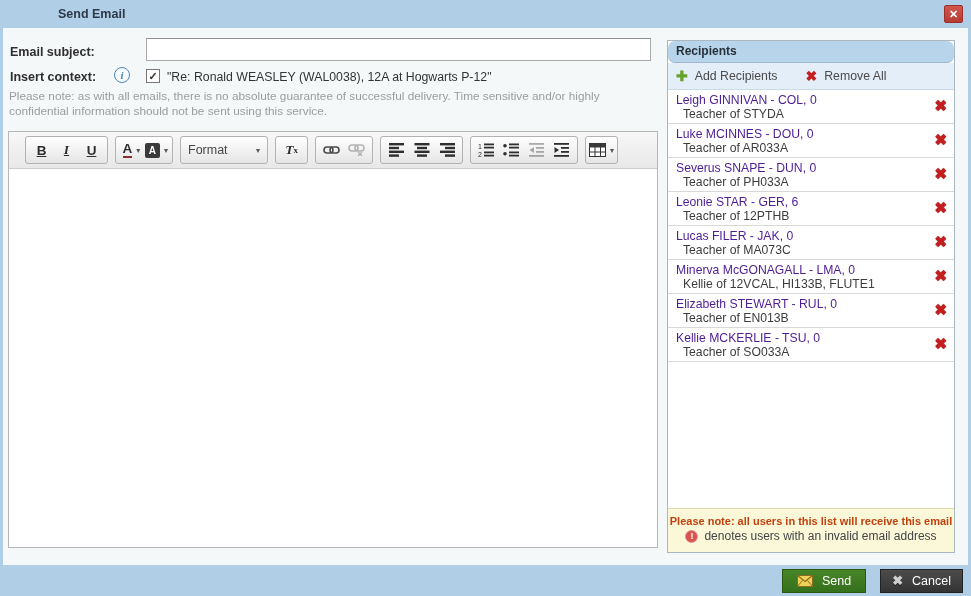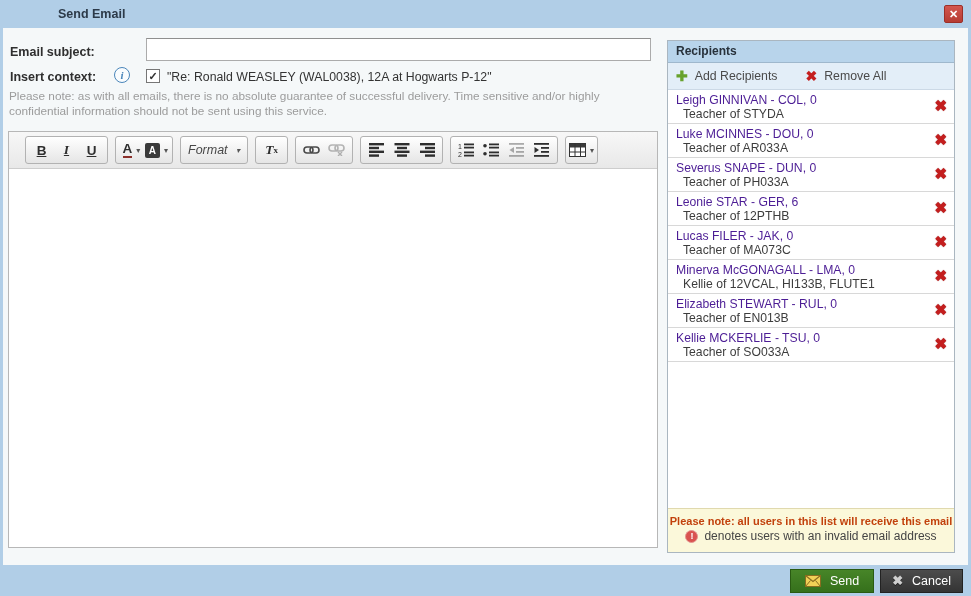--- a/index.html
+++ b/index.html
@@ -42,32 +42,32 @@
   .tbtn { min-width:25px; height:24px; display:flex; align-items:center; justify-content:center;
     color:#2e2e2e; font-size:13.5px; cursor:pointer; }
   .tbtn.disabled { opacity:.38; cursor:default; }
   .glyph-b { font-weight:bold; text-decoration:underline; }
   .glyph-i { font-family:"Liberation Serif", serif; font-style:italic; font-weight:bold; text-decoration:underline; }
   .glyph-u { font-weight:bold; text-decoration:underline; }
   .glyph-a { font-weight:bold; border-bottom:2px solid #8b2f2a; line-height:1.05; }
   .abox { width:15px; height:15px; background:#3a3a3a; border-radius:2px; color:#fff; font-size:10px; font-weight:bold;
     display:flex; align-items:center; justify-content:center; }
   .caret { font-size:8px; color:#555; margin-left:4px; }
-  .combo { width:68px; padding:0 7px; justify-content:flex-start; cursor:pointer;font-style:italic; }
+  .combo { width:88px; padding:0 7px; justify-content:flex-start; cursor:pointer; }
   .combo .combo-label { font-size:12.5px; color:#474747; }
   .combo .caret { margin-left:auto; }
   .glyph-tx { font-family:"Liberation Serif", serif; font-style:italic; font-weight:bold; }
   .glyph-tx sub { font-size:9px; font-style:normal; }
   .ed-body { flex:1; background:#fff; font-size:13px; color:#333; padding:6px; outline:none; }
 
   
   .rec-panel { position:absolute; left:664px; top:12px; width:288px; height:513px;
     border:1px solid #aab6c0; background:#fff; display:flex; flex-direction:column; }
   .rec-header { flex:0 0 22px; background:#b8d4eb; border-bottom:1px solid #9fb8cd;
-    font-size:12px; font-weight:bold; color:#27313b; line-height:21px; padding-left:8px; }
+    font-size:12px; font-weight:bold; color:#27313b; line-height:21px; padding-left:8px;border-radius:7px; }
   .rec-toolbar { flex:0 0 27px; background:#e3eef8; border-bottom:1px solid #ccd9e6;
     display:flex; align-items:center; padding-left:8px; gap:28px; }
   .rec-tool { display:flex; align-items:center; gap:7px; font-size:12.3px; color:#4a4a4a; cursor:pointer; }
   .plus-icon { color:#67a22c; font-size:14px; font-weight:bold; line-height:1; }
   .x-icon { color:#c41e1e; font-size:14px; font-weight:bold; line-height:1; }
   .rec-list { flex:1; overflow:hidden; }
   .rec-row { position:relative; height:34px; border-bottom:1px solid #d8d8d8; padding:3px 30px 0 8px; }
   .rec-name { font-size:12.2px; color:#4c1d95; line-height:14px; white-space:nowrap; }
   .rec-detail { font-size:12.2px; color:#3d3d3d; line-height:14px; padding-left:7px; white-space:nowrap; }
   .rec-del { position:absolute; right:7px; top:8px; color:#c41e1e; font-size:15px; font-weight:bold;
@@ -75,21 +75,21 @@
   .rec-note { flex:0 0 44px; background:#fbf8da; border-top:1px solid #e0d9ae; text-align:center; padding-top:6px; }
   .rec-note-title { font-size:11px; font-weight:bold; color:#c2410c; }
   .rec-note-line { display:flex; align-items:center; justify-content:center; gap:6px; margin-top:2px; }
   .excl-icon { width:13px; height:13px; border-radius:50%; background:#d9534f; border:1px solid #e49490;
     color:#fff; font-size:9px; font-weight:bold; display:flex; align-items:center; justify-content:center; line-height:1; }
   .rec-note-detail { font-size:12px; color:#444; }
 
   
   .footer { position:absolute; left:0; right:0; bottom:0; height:31px; display:flex; align-items:center;
     justify-content:flex-end; gap:6px; padding-right:8px; }
-  .btn { height:24px; display:flex; align-items:center; gap:9px; font-size:12.5px; color:#fff; cursor:pointer; }
+  .btn { height:24px; display:flex; align-items:center; gap:9px; font-size:12.5px; color:#fff; cursor:pointer;margin-left:8px; }
   .btn-send { padding:0 14px; background:linear-gradient(#478528,#35701b); border:1px solid #295a12; }
   .btn-cancel { padding:0 11px; background:linear-gradient(#4c4c4c,#343434); border:1px solid #222; }
   .cancel-x { color:#cfcfcf; font-size:13px; font-weight:bold; text-shadow:0 1px 0 #1d1d1d; line-height:1; }
 
   svg { display:block; }
 </style>
 </head>
 <body>
 
 <div class="dialog">

